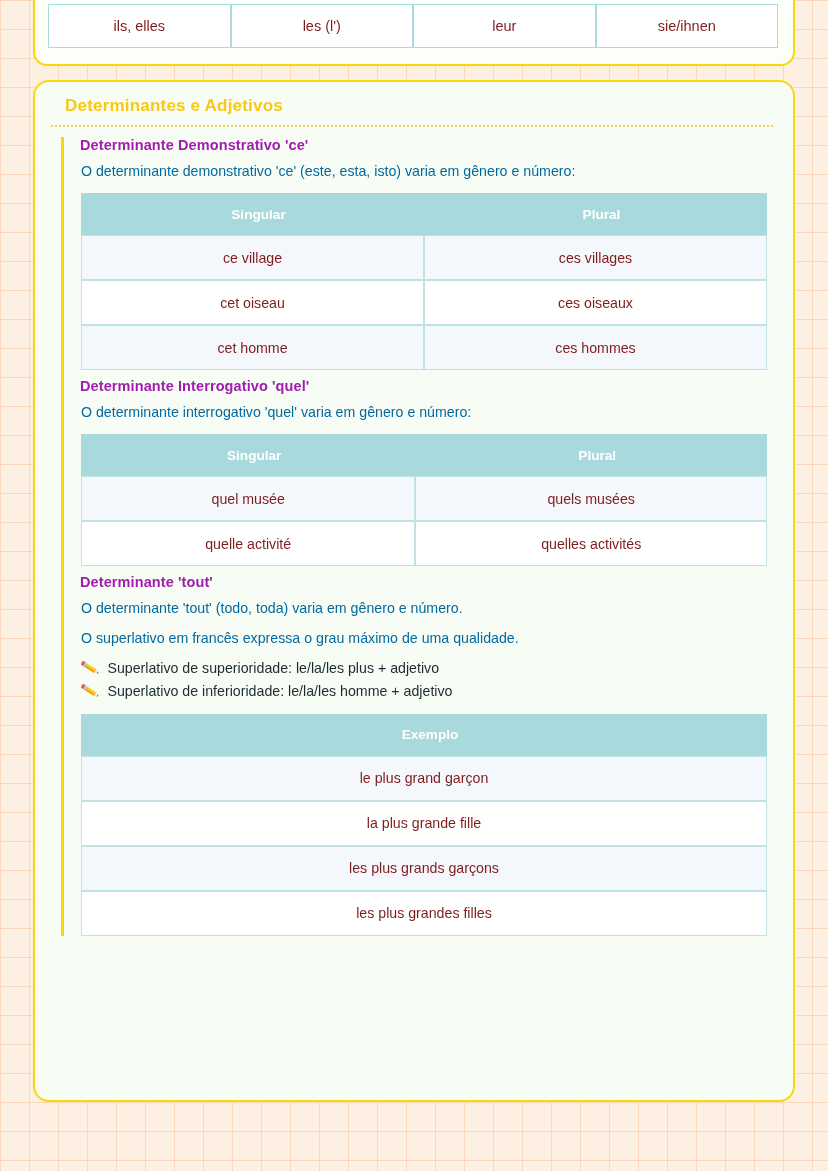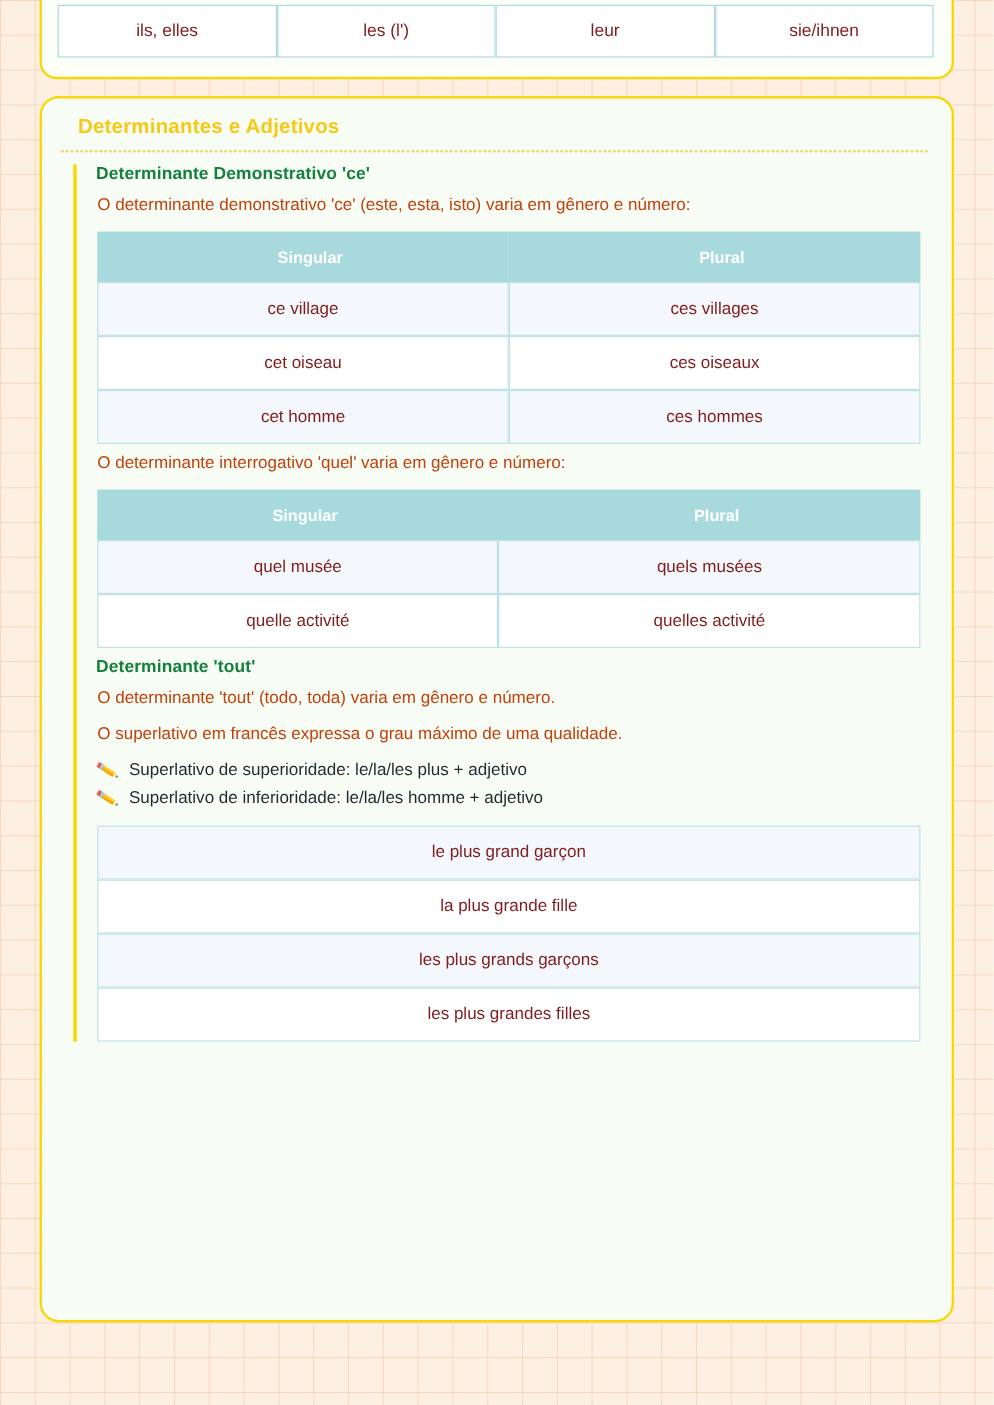--- a/index.html
+++ b/index.html
@@ -71,28 +71,28 @@
     border-bottom: 2px dotted #f3cf66;
     margin-bottom: 10px;
     letter-spacing: .2px;
   }
   .content {
     border-left: 3px solid #f5d90a;
     padding-left: 16px;
     margin-left: 10px;
   }
   .sub-title {
-    color: #15803d;
+    color: #a21caf;
     font-size: 14.5px;
     font-weight: bold;
     margin: 8px 0 10px 0;
     letter-spacing: .1px;
   }
   .para {
-    color: #c2410c;
+    color: #0369a1;
     font-size: 14.2px;
     margin: 0 0 14px 1px;
   }
   .bullet {
     color: #1d2b33;
     font-size: 14.2px;
     margin: 0 0 6px 1px;
     display: flex;
     align-items: flex-start;
     gap: 9px;
@@ -167,52 +167,56 @@
         <td>cet oiseau</td>
         <td>ces oiseaux</td>
       </tr>
       <tr class="alt">
         <td>cet homme</td>
         <td>ces hommes</td>
       </tr>
     </tbody>
       </table>
 
+    <div class="sub-title">Determinante Interrogativo 'quel'</div>
     <p class="para">O determinante interrogativo 'quel' varia em gênero e número:</p>
     <table class="grid">
       <tbody>
           <tr>
         <th style="width:47%">Singular</th>
         <th>Plural</th>
       </tr>
       <tr class="alt">
         <td>quel musée</td>
         <td>quels musées</td>
       </tr>
       <tr>
         <td>quelle activité</td>
-        <td>quelles activité</td>
+        <td>quelles activités</td>
       </tr>
     </tbody>
       </table>
 
     <div class="sub-title">Determinante 'tout'</div>
     <p class="para">O determinante 'tout' (todo, toda) varia em gênero e número.</p>
 
     <p class="para">O superlativo em francês expressa o grau máximo de uma qualidade.</p>
     <div class="bullet">
       <span class="pencil">✏️</span>
       <span>Superlativo de superioridade: le/la/les plus + adjetivo</span>
     </div>
     <div class="bullet">
       <span class="pencil">✏️</span>
       <span>Superlativo de inferioridade: le/la/les homme + adjetivo</span>
     </div>
     <table class="grid">
       <tbody>
+          <tr>
+        <th>Exemplo</th>
+      </tr>
       <tr class="alt">
         <td>le plus grand garçon</td>
       </tr>
       <tr>
         <td>la plus grande fille</td>
       </tr>
       <tr class="alt">
         <td>les plus grands garçons</td>
       </tr>
       <tr>

